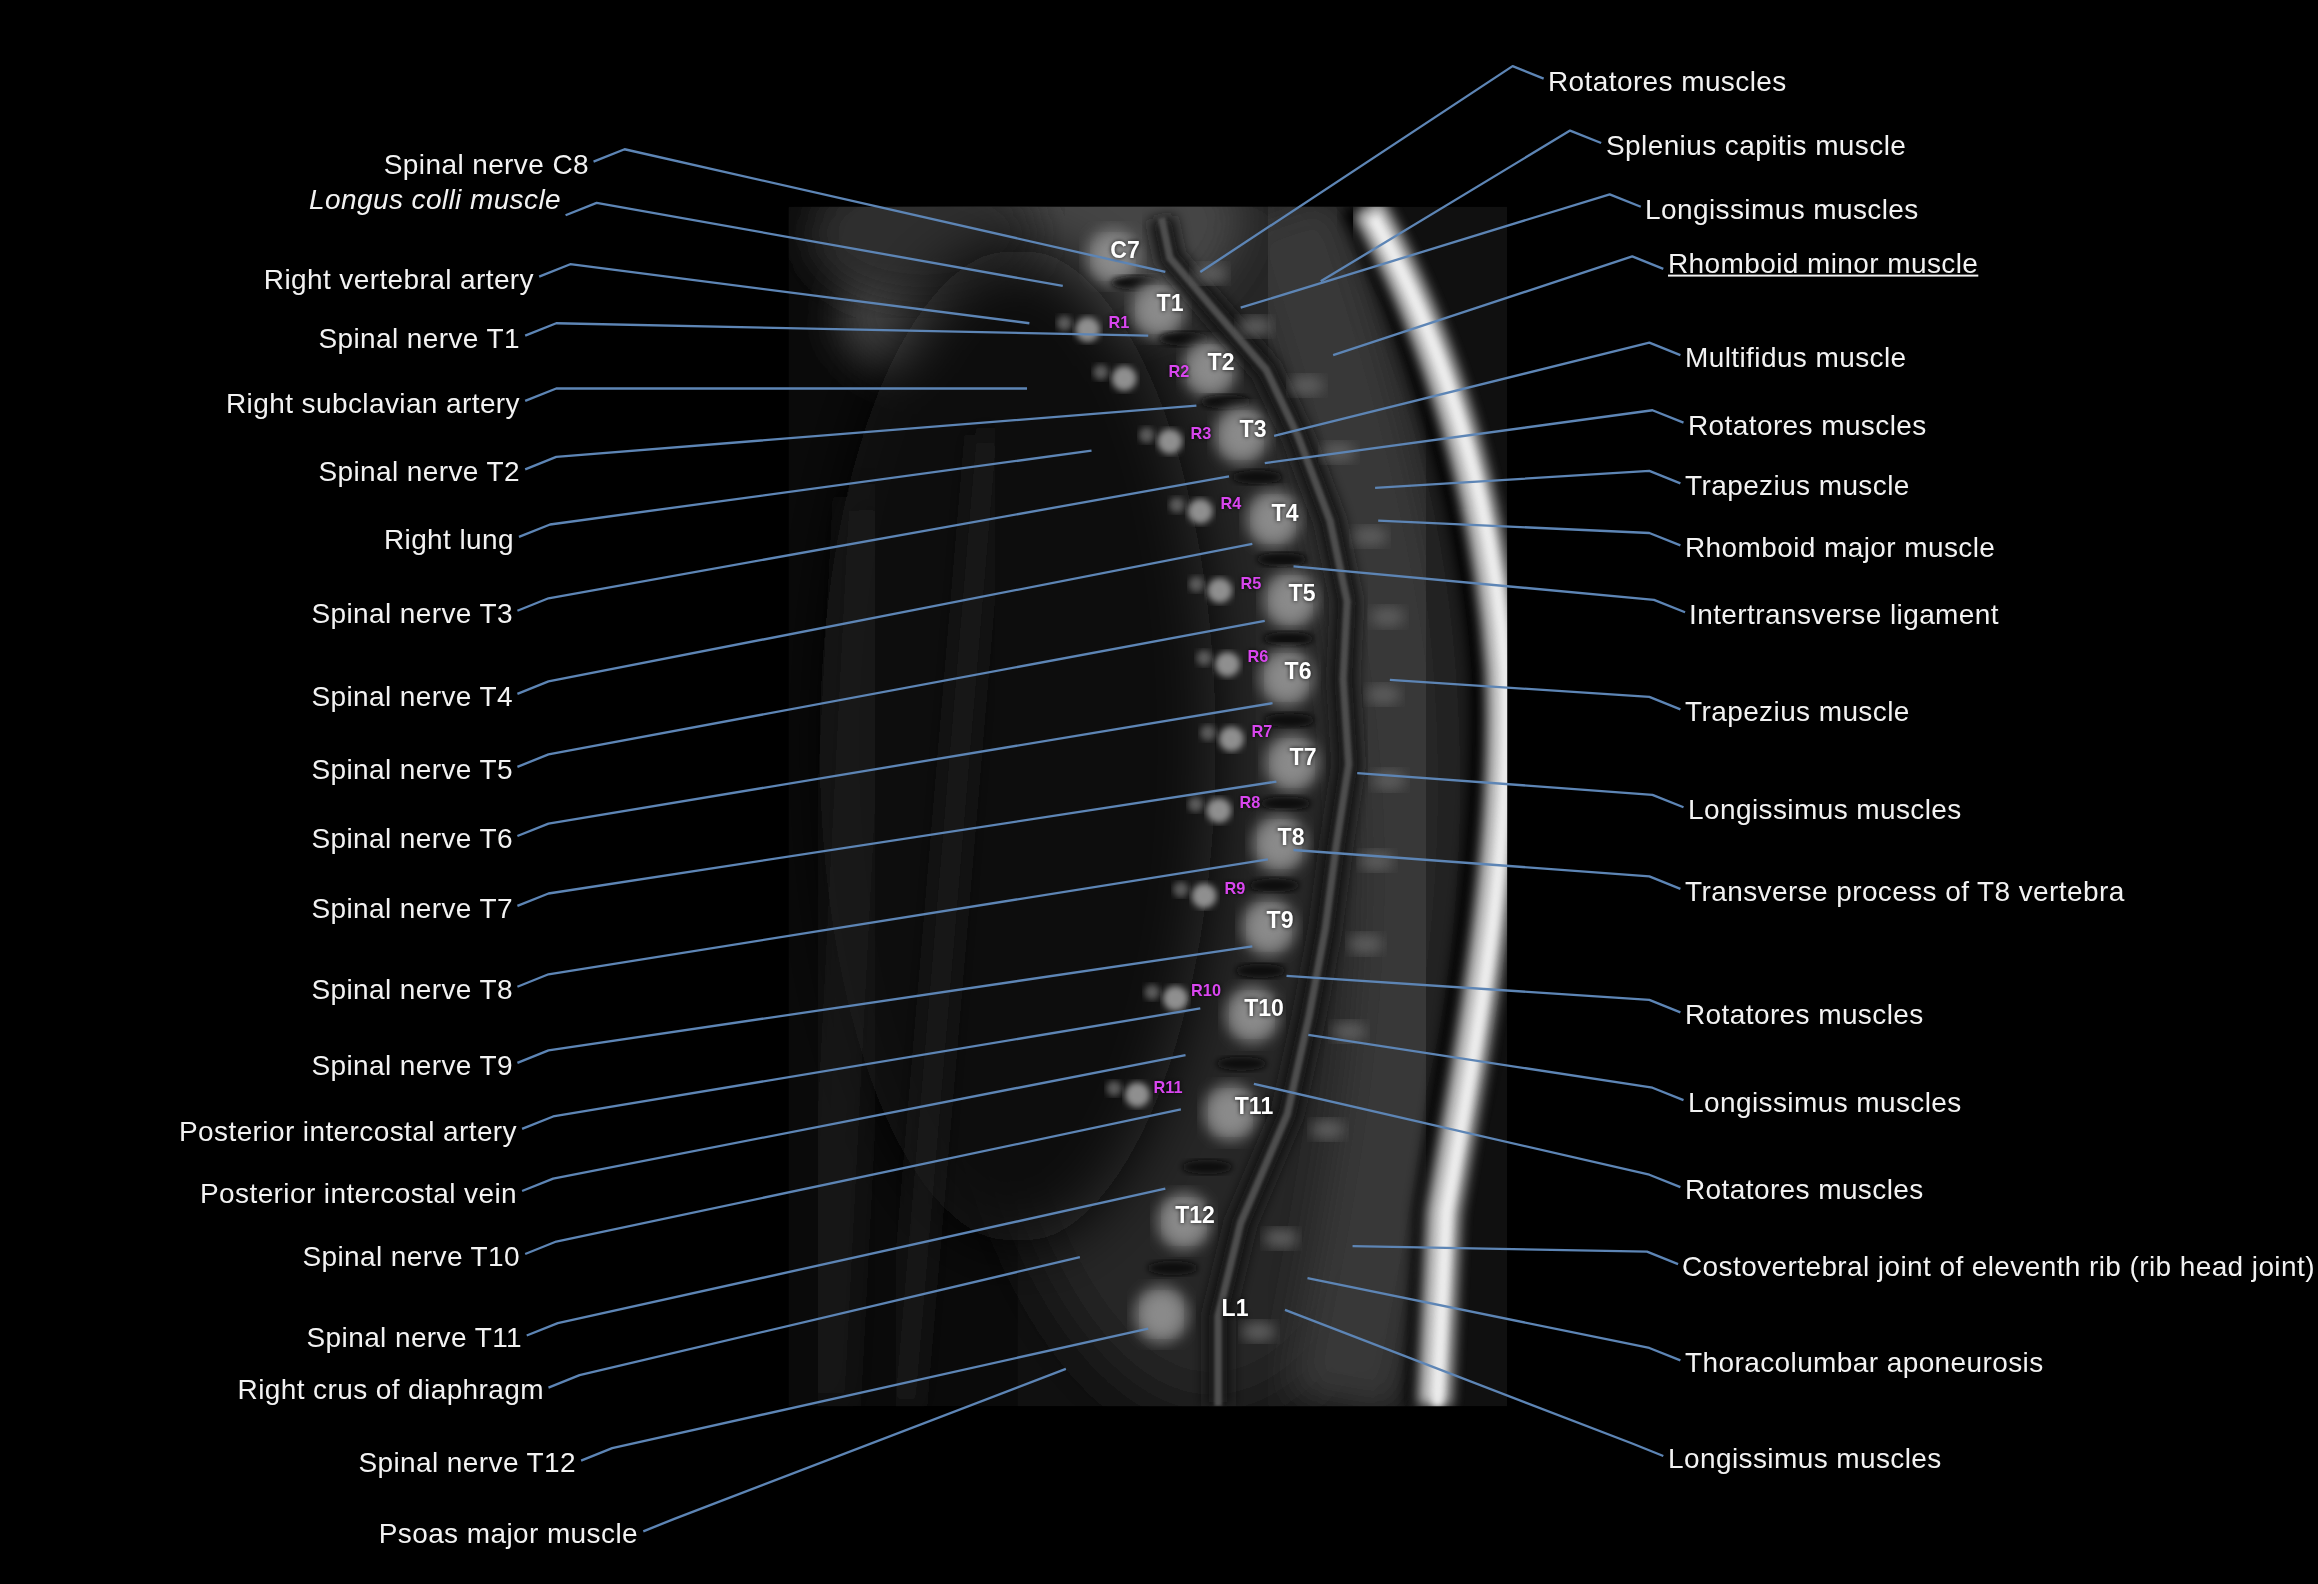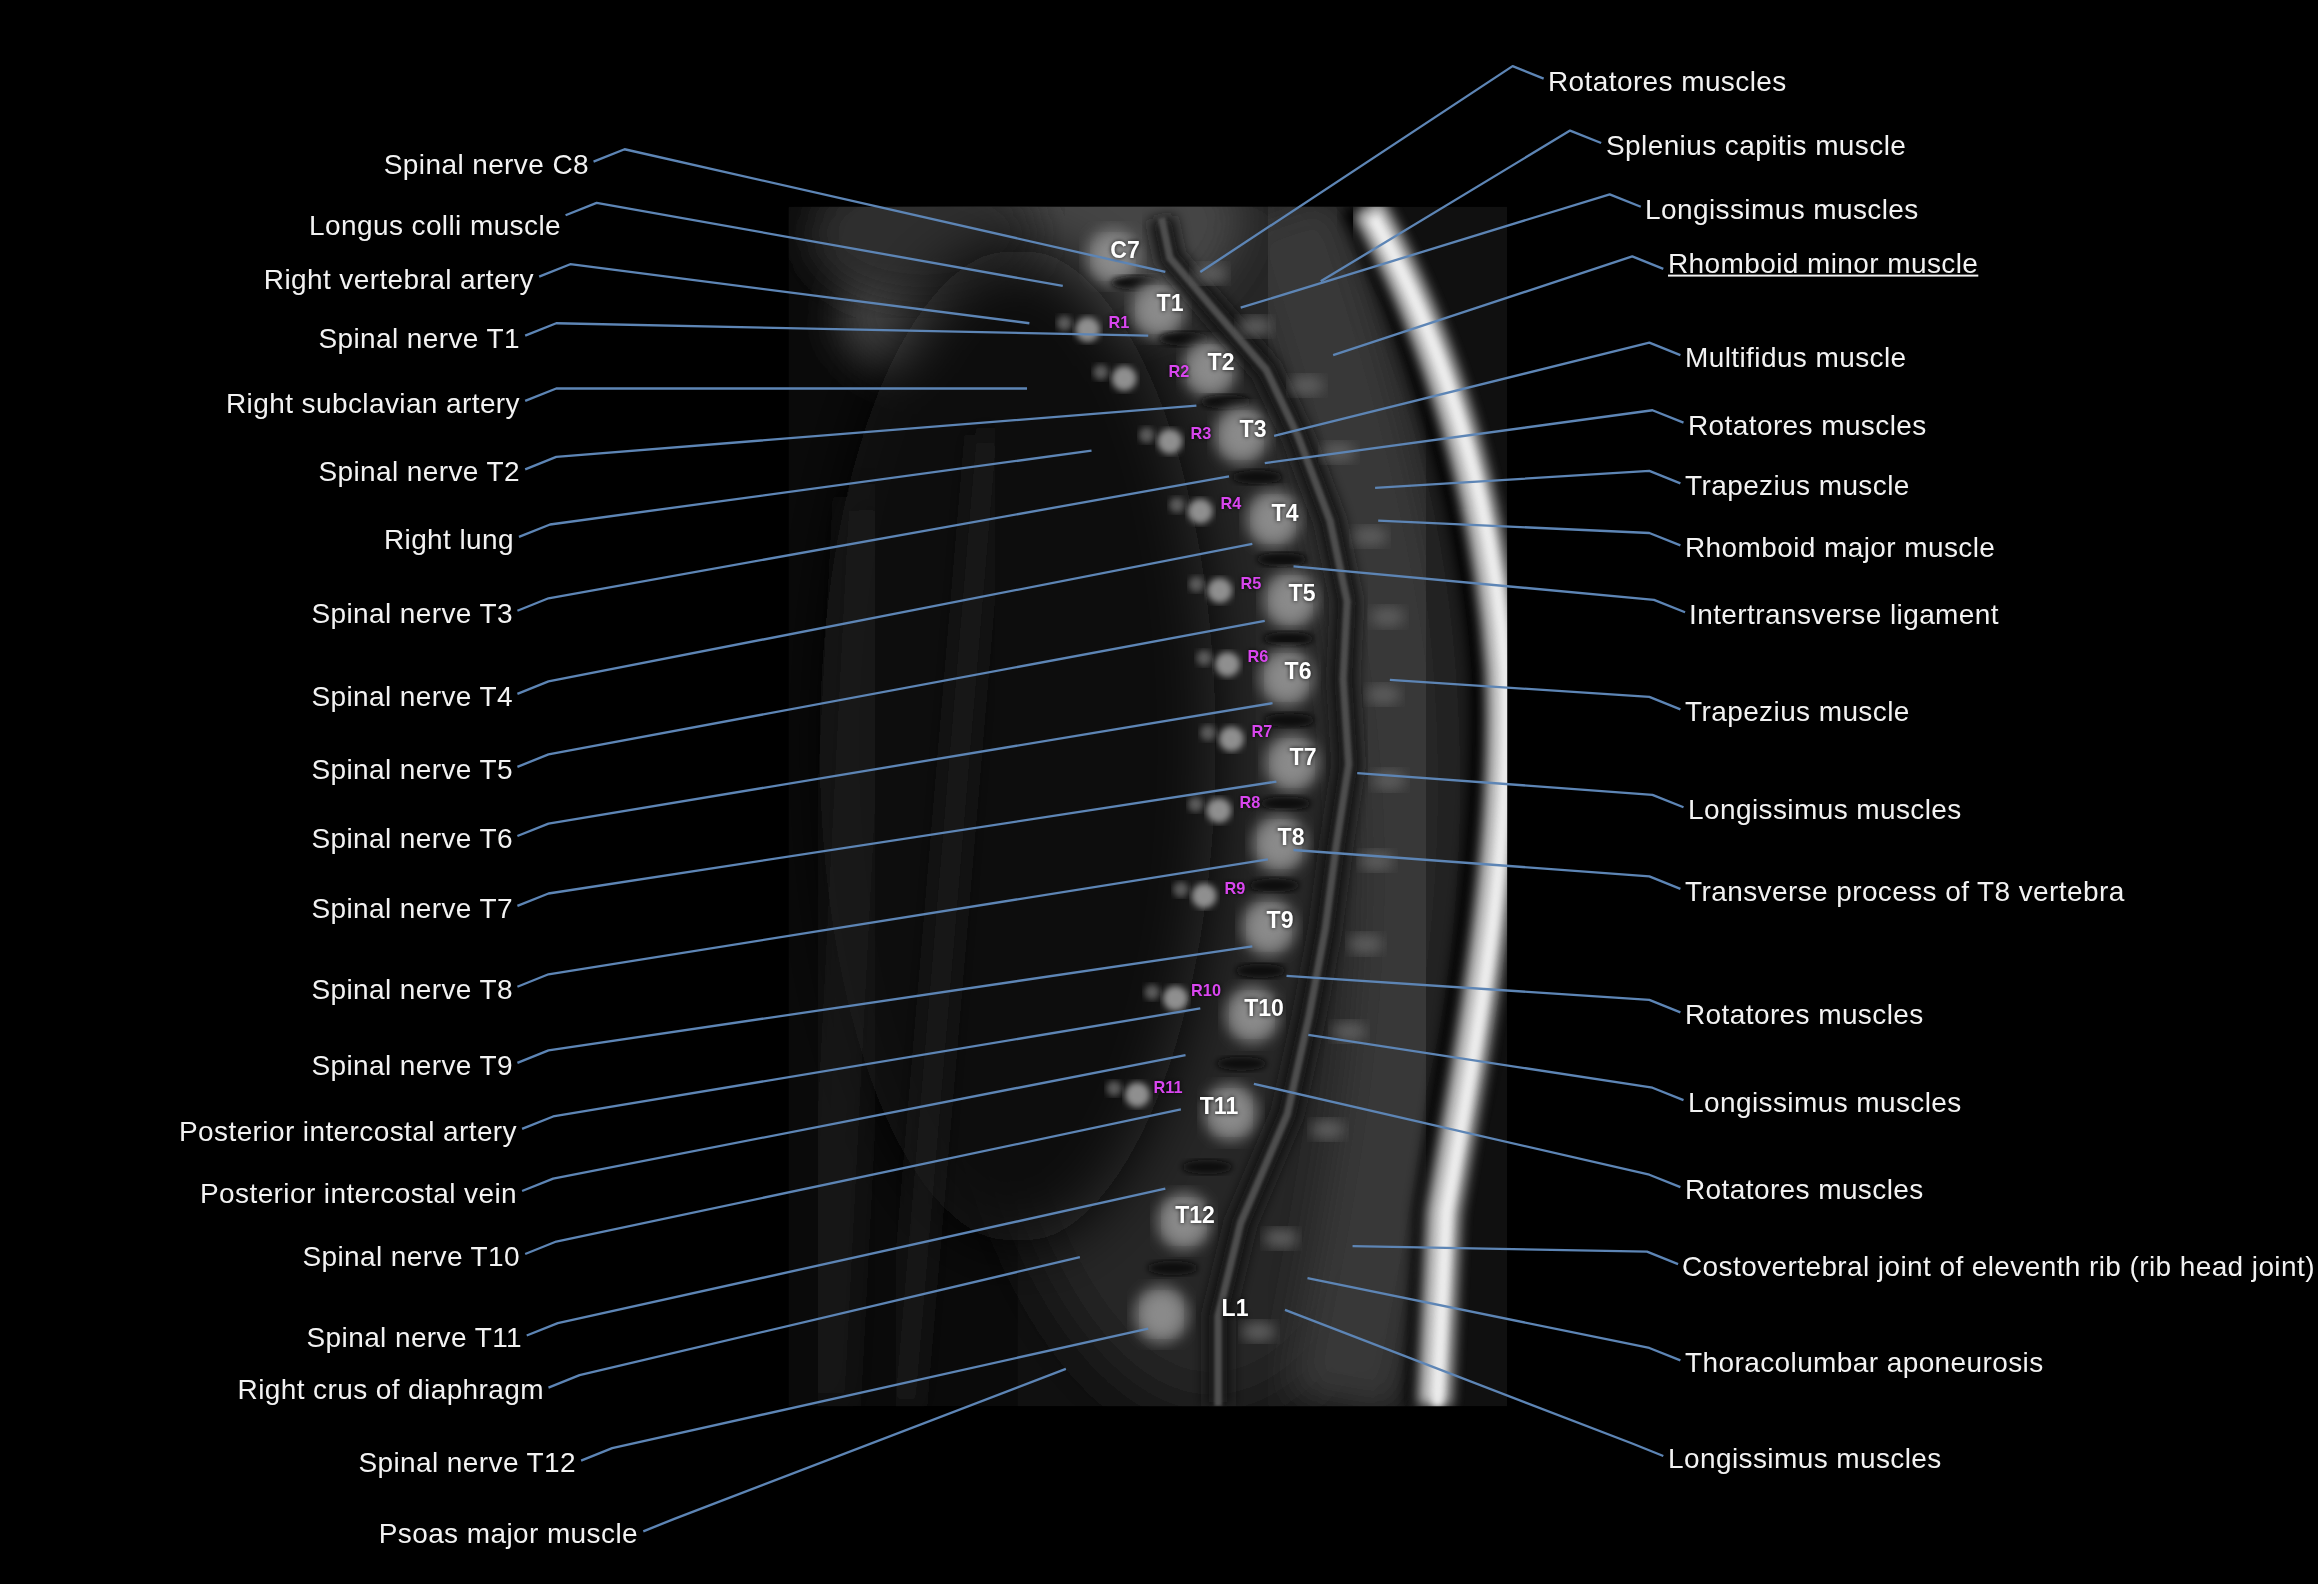--- a/index.html
+++ b/index.html
@@ -174,21 +174,21 @@
         <polyline points="2163,1303 2123,1287 1656,1256" stroke="#5d85b5" stroke-width="3" fill="none" stroke-linejoin="round"></polyline>
         <polyline points="2167,1416 2127,1400 1684,1332" stroke="#5d85b5" stroke-width="3" fill="none" stroke-linejoin="round"></polyline>
         <polyline points="2163,1528 2123,1512 1614,1395" stroke="#5d85b5" stroke-width="3" fill="none" stroke-linejoin="round"></polyline>
         <polyline points="2160,1627 2120,1611 1741,1604" stroke="#5d85b5" stroke-width="3" fill="none" stroke-linejoin="round"></polyline>
         <polyline points="2163,1751 2123,1735 1683,1645" stroke="#5d85b5" stroke-width="3" fill="none" stroke-linejoin="round"></polyline>
         <polyline points="2141,1874 2101,1858 1654,1686" stroke="#5d85b5" stroke-width="3" fill="none" stroke-linejoin="round"></polyline>
       </g>
   </svg>
   <div id="labels">
       <div class="anat-label anat-left" style="left: 589px; top: 165px;">Spinal nerve C8</div>
-      <div class="anat-label anat-left" style="left: 561px; top: 226px;">Longus colli muscle</div>
+      <div class="anat-label anat-left" style="left: 561px; top: 200px; font-style: italic;">Longus colli muscle</div>
       <div class="anat-label anat-left" style="left: 534px; top: 280px;">Right vertebral artery</div>
       <div class="anat-label anat-left" style="left: 520px; top: 339px;">Spinal nerve T1</div>
       <div class="anat-label anat-left" style="left: 520px; top: 404px;">Right subclavian artery</div>
       <div class="anat-label anat-left" style="left: 520px; top: 472px;">Spinal nerve T2</div>
       <div class="anat-label anat-left" style="left: 514px; top: 540px;">Right lung</div>
       <div class="anat-label anat-left" style="left: 513px; top: 614px;">Spinal nerve T3</div>
       <div class="anat-label anat-left" style="left: 513px; top: 697px;">Spinal nerve T4</div>
       <div class="anat-label anat-left" style="left: 513px; top: 770px;">Spinal nerve T5</div>
       <div class="anat-label anat-left" style="left: 513px; top: 839px;">Spinal nerve T6</div>
       <div class="anat-label anat-left" style="left: 513px; top: 909px;">Spinal nerve T7</div>
@@ -223,21 +223,21 @@
       <div class="vert-label" style="left: 1170px; top: 303px;">T1</div>
       <div class="vert-label" style="left: 1221px; top: 362px;">T2</div>
       <div class="vert-label" style="left: 1253px; top: 429px;">T3</div>
       <div class="vert-label" style="left: 1285px; top: 513px;">T4</div>
       <div class="vert-label" style="left: 1302px; top: 593px;">T5</div>
       <div class="vert-label" style="left: 1298px; top: 671px;">T6</div>
       <div class="vert-label" style="left: 1303px; top: 757px;">T7</div>
       <div class="vert-label" style="left: 1291px; top: 837px;">T8</div>
       <div class="vert-label" style="left: 1280px; top: 920px;">T9</div>
       <div class="vert-label" style="left: 1264px; top: 1008px;">T10</div>
-      <div class="vert-label" style="left: 1219px; top: 1106px;">T11</div>
+      <div class="vert-label" style="left: 1254px; top: 1106px;">T11</div>
       <div class="vert-label" style="left: 1195px; top: 1215px;">T12</div>
       <div class="vert-label" style="left: 1235px; top: 1308px;">L1</div>
       <div class="rib-label" style="left: 1119px; top: 322px;">R1</div>
       <div class="rib-label" style="left: 1155px; top: 371px; padding-left: 48px;">R2</div>
       <div class="rib-label" style="left: 1201px; top: 433px;">R3</div>
       <div class="rib-label" style="left: 1231px; top: 503px;">R4</div>
       <div class="rib-label" style="left: 1251px; top: 583px;">R5</div>
       <div class="rib-label" style="left: 1258px; top: 656px;">R6</div>
       <div class="rib-label" style="left: 1262px; top: 731px;">R7</div>
       <div class="rib-label" style="left: 1250px; top: 802px;">R8</div>

